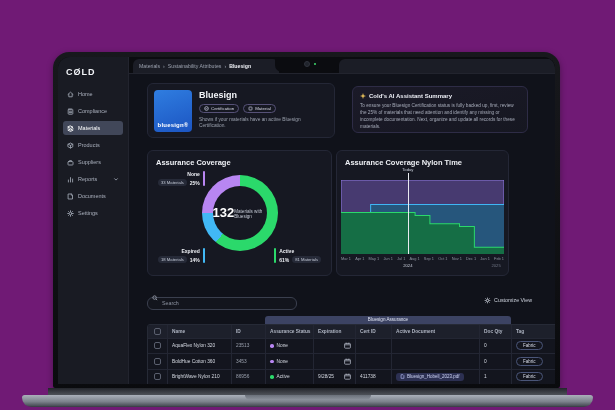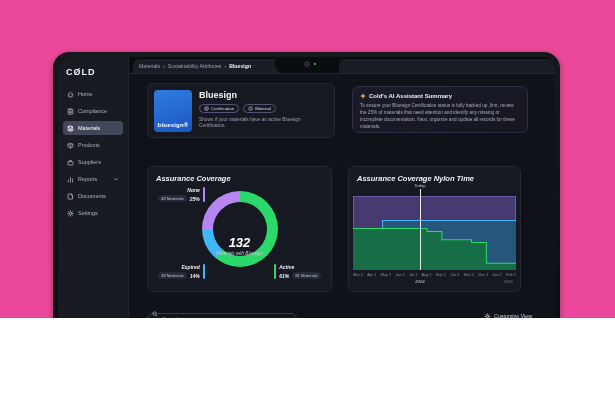--- a/index.html
+++ b/index.html
@@ -1,18 +1,18 @@
 <!DOCTYPE html>
 <html><head>
 <meta charset="utf-8">
 <style>
   * { margin:0; padding:0; box-sizing:border-box; }
   html,body { background:#ffffff; }
   body { font-family:"Liberation Sans", sans-serif; }
-  .stage { position:relative; width:615px; height:318px; background:#ec4899; overflow:hidden;padding-left:32px; }
+  .stage { position:relative; width:615px; height:410px; background:#701a75; overflow:hidden;padding-left:32px; }
 
   
   .lid { position:absolute; left:53px; top:52px; width:507px; height:336px;
          background:linear-gradient(180deg,#17181c,#0a0b0e); border-radius:16px 16px 2px 2px;
          box-shadow:0 2px 6px rgba(0,0,0,.35); }
   .screen { position:absolute; left:5px; top:5px; right:5px; bottom:4px;
             background:#0b0c10; border-radius:12px 12px 0 0; overflow:hidden; }
   .hinge { position:absolute; left:48px; top:388px; width:519px; height:9px;
            background:linear-gradient(180deg,#23252b,#5a5e66); }
   .base { position:absolute; left:22px; top:395px; width:571px; height:12px;
@@ -72,29 +72,29 @@
   .badge svg { width:5px; height:5px; stroke:#c9cde0; fill:none; stroke-width:1; }
   .bs-desc { font-size:4.8px; color:#9aa0ad; line-height:1.35; }
 
   .ai-card { width:176px; height:47px; margin-top:3px; border:1px solid #2e2c46; border-radius:6px;
              background:linear-gradient(160deg,#1b1a28,#161721); padding:6px 7px; }
   .ai-title { display:flex; align-items:center; gap:3px; font-size:6px; font-weight:bold; color:#eceef5; }
   .ai-title svg { width:6px; height:6px; }
   .ai-body { margin-top:3px; font-size:4.7px; line-height:1.5; color:#a6abb9; }
 
   
-  .charts-row { display:flex; gap:16px; margin-top:28px;font-style:italic; }
+  .charts-row { display:flex; gap:4px; margin-top:12px; }
   .card { background:#161822; border:1px solid #242736; border-radius:6px; position:relative; }
   .cov-card { width:185px; height:126px; }
   .card-title { font-size:7.5px; font-weight:bold; color:#eef0f5; padding:7px 0 0 8px; }
 
   .donut { position:absolute; left:50%; top:24px; transform:translateX(-50%);
            width:76px; height:76px; border-radius:50%; }
   .donut-hole { position:absolute; inset:11px; border-radius:50%; background:#161822;
-                display:flex; flex-direction:column; align-items:center; justify-content:flex-end; }
+                display:flex; flex-direction:row; align-items:center; justify-content:flex-end; }
   .donut-total { font-size:13px; font-weight:bold; color:#ffffff; line-height:1.05; }
   .donut-sub { font-size:4.6px; color:#c3c8d4; margin-top:1px; }
 
   .lg { position:absolute; display:flex; gap:3px; }
   .lg-bar { width:2px; height:15px; border-radius:1px; flex:none; }
   .lg-name { font-size:5px; font-weight:bold; color:#eef0f5; }
   .lg-row { display:flex; gap:3px; align-items:center; margin-top:2px; }
   .lg-count { background:#262a38; border-radius:5px; padding:1px 3px; font-size:4.2px; color:#c3c9d6; white-space:nowrap; }
   .lg-pct { font-size:5px; font-weight:bold; color:#eef0f5; }
   .lg.right-align { text-align:right; }

